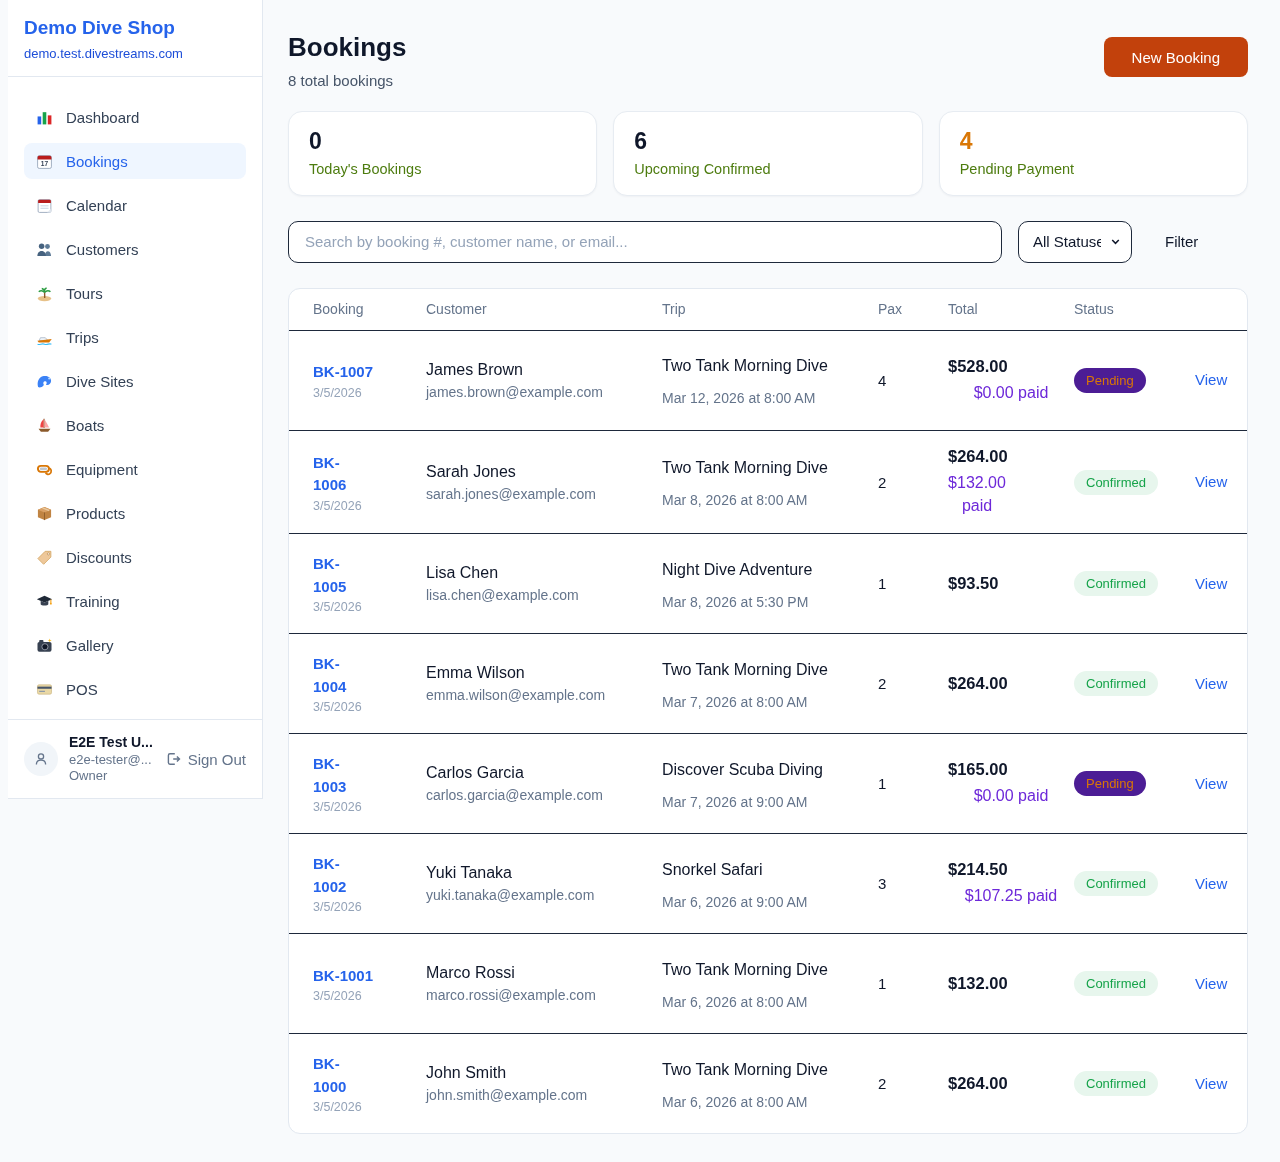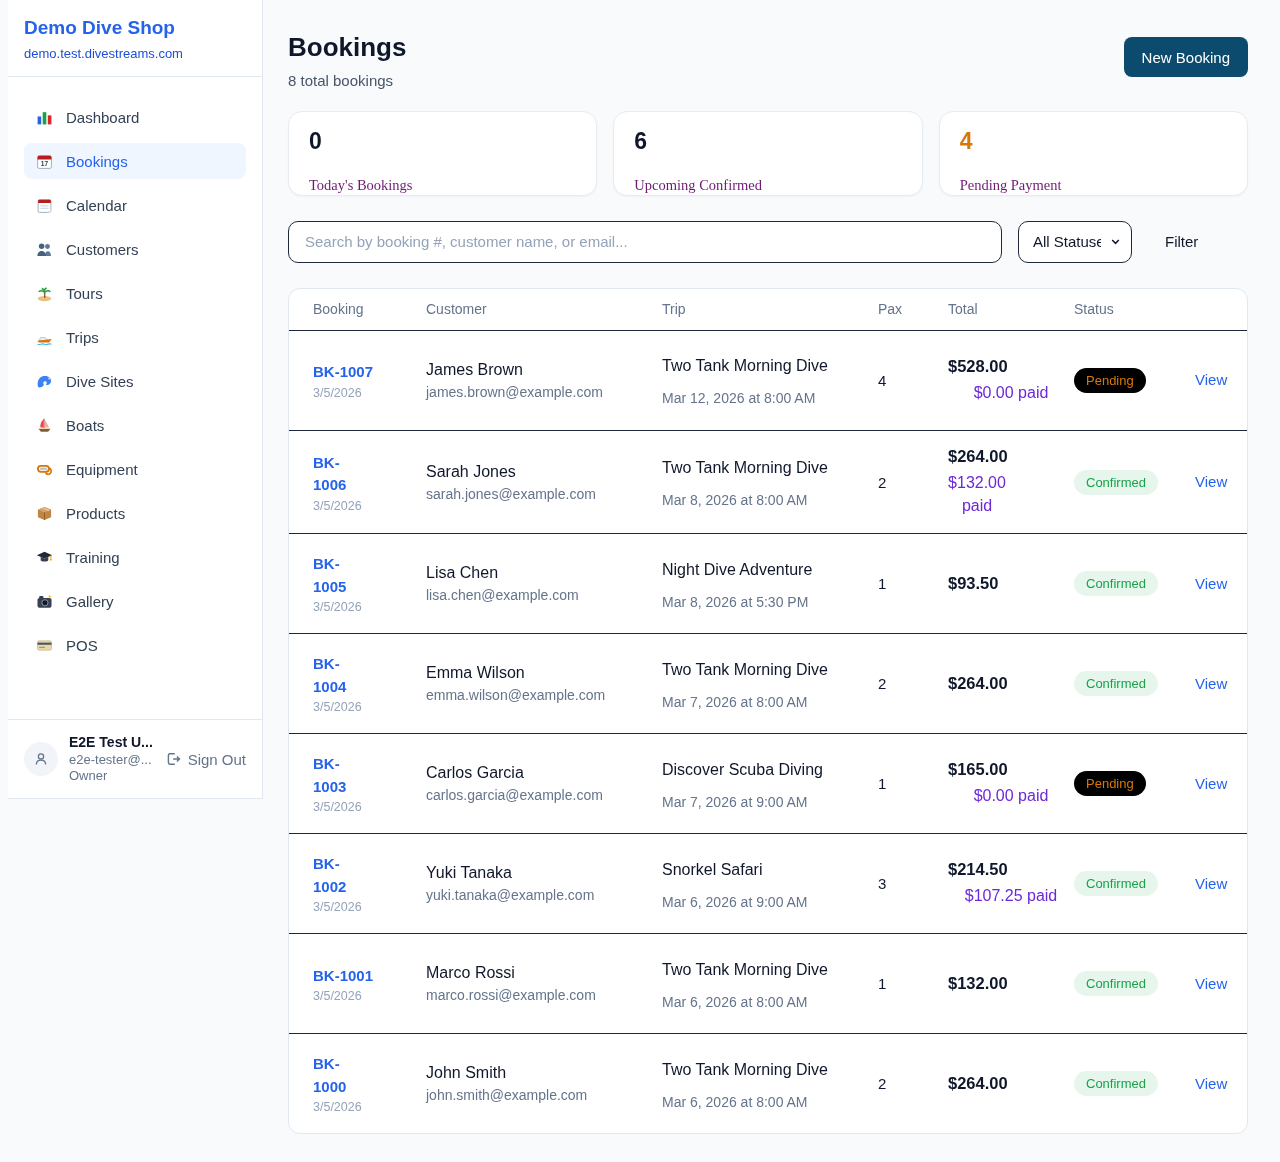--- a/index.html
+++ b/index.html
@@ -41,33 +41,33 @@
   .user-info { flex:1; min-width:0; line-height:1.25; }
   .user-name { font-size:14px; font-weight:700; color:#0f172a; white-space:nowrap; }
   .user-email, .user-role { font-size:13px; color:#64748b; white-space:nowrap; }
   .signout { display:flex; align-items:flex-start; gap:7px; color:#64748b; font-size:15px; cursor:pointer; flex:none; }
   
   .main { margin-left:255px; padding:33px 32px 0 33px; }
   .page-header { display:flex; justify-content:space-between; align-items:flex-start; margin-bottom:22px; }
   .page-title { font-size:26px; font-weight:700; color:#0f172a; line-height:1.15; }
   .page-subtitle { font-size:15px; color:#475569; margin-top:9px; }
   .btn-primary {
-    background:#0c4a6e; color:#fff; border:none; border-radius:8px;
-    height:40px; padding:0 18px; font-size:15px; font-weight:500;
+    background:#c2410c; color:#fff; border:none; border-radius:8px;
+    height:40px; padding:0 28px; font-size:15px; font-weight:500;
     font-family:inherit; cursor:pointer; margin-top:4px;
   }
   .stats { display:flex; gap:16px; margin-bottom:25px; }
   .stat-card {
     flex:1; background:#fff; border:1px solid #e7ecf2; border-radius:14px;
     padding:17px 20px; height:85px;
     box-shadow:0 1px 2px rgba(15,23,42,0.04);
   }
   .stat-value { font-size:23px; font-weight:700; color:#0f172a; line-height:1.1; }
   .stat-value--orange { color:#d97706; }
-  .stat-label { font-size:14.5px; color:#701a75; margin-top:23px;font-family:Liberation Serif, serif; }
+  .stat-label { font-size:14.5px; color:#4d7c0f; margin-top:7px; }
   .toolbar { display:flex; align-items:center; margin-bottom:25px; }
   .search-input {
     width:714px; height:42px; border:1px solid #1e293b; border-radius:10px;
     padding:0 16px; font-size:15px; color:#0f172a; background:#fff;
     font-family:inherit; outline:none;
   }
   .search-input::placeholder { color:#94a3b8; }
   .select-wrap { position:relative; width:114px; margin-left:16px; flex:none; }
   .status-select {
     width:100%; height:42px; border:1px solid #1e293b; border-radius:10px;
@@ -98,21 +98,21 @@
   .trip-date { font-size:14px; color:#64748b; margin-top:12px; }
   .pax { font-size:15px; color:#0f172a; }
   .total-amount { font-size:16.5px; font-weight:700; color:#0f172a; }
   .total-paid { font-size:16px; font-weight:500; color:#6d28d9; margin-top:5px; line-height:1.45;text-align:center; }
   .total-paid.wrap { max-width:58px; }
   .total-paid:empty { display:none; }
   .badge {
     display:inline-block; padding:6px 12px; border-radius:999px;
     font-size:13px; font-weight:500; line-height:1;
   }
-  .badge--pending { background:#000000; color:#d97706; }
+  .badge--pending { background:#4c1d95; color:#d97706; }
   .badge--confirmed { background:#e7f6ed; color:#16a34a; }
   .view-link { color:#2563eb; font-size:15px; font-weight:500; cursor:pointer; }
 </style>
 </head>
 <body>
 
 <aside class="sidebar">
   <div class="sidebar-header">
     <div class="shop-name">Demo Dive Shop</div>
     <div class="shop-domain">demo.test.divestreams.com</div>
@@ -218,20 +218,29 @@
     <div class="nav-item">
       <span class="nav-icon">
           <svg viewBox="0 0 16 16">
             <path d="M8 1.8 L14.2 4.4 V11.6 L8 14.2 L1.8 11.6 V4.4 Z" fill="#c08443"></path>
             <path d="M8 1.8 L14.2 4.4 L8 7 L1.8 4.4 Z" fill="#d9a065"></path>
             <path d="M8 7 V14.2" stroke="#8a5a28" stroke-width="0.8"></path>
             <path d="M6.2 2.6 L12.4 5.2" stroke="#e8c9a0" stroke-width="1.3"></path>
           </svg>
         </span>
       <span>Products</span>
+    </div>
+    <div class="nav-item">
+      <span class="nav-icon">
+          <svg viewBox="0 0 16 16">
+            <path d="M1.8 9 L8.6 2.2 H14 V7.6 L7.2 14.4 Z" fill="#eec89a" stroke="#d4a968" stroke-width="0.8"></path>
+            <circle cx="11.7" cy="4.6" r="1" fill="#ffffff" stroke="#b98a4e" stroke-width="0.7"></circle>
+          </svg>
+        </span>
+      <span>Discounts</span>
     </div>
     <div class="nav-item">
       <span class="nav-icon">
           <svg viewBox="0 0 16 16">
             <path d="M8 2.6 L15.2 5.8 L8 9 L0.8 5.8 Z" fill="#1f2937"></path>
             <path d="M4.4 7.4 v3.1 c0 1.6 7.2 1.6 7.2 0 V7.4 L8 9z" fill="#374151"></path>
             <path d="M14 6.2 v3.2" stroke="#f59e0b" stroke-width="1"></path>
             <circle cx="14" cy="10" r="0.9" fill="#f59e0b"></circle>
           </svg>
         </span>

